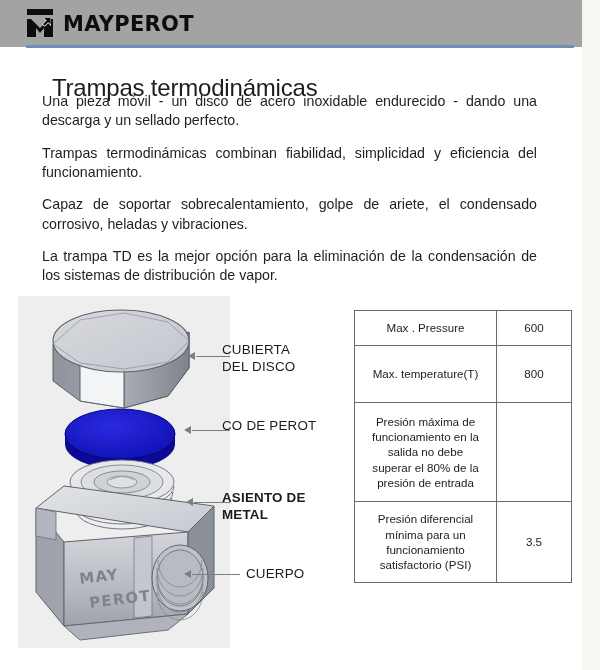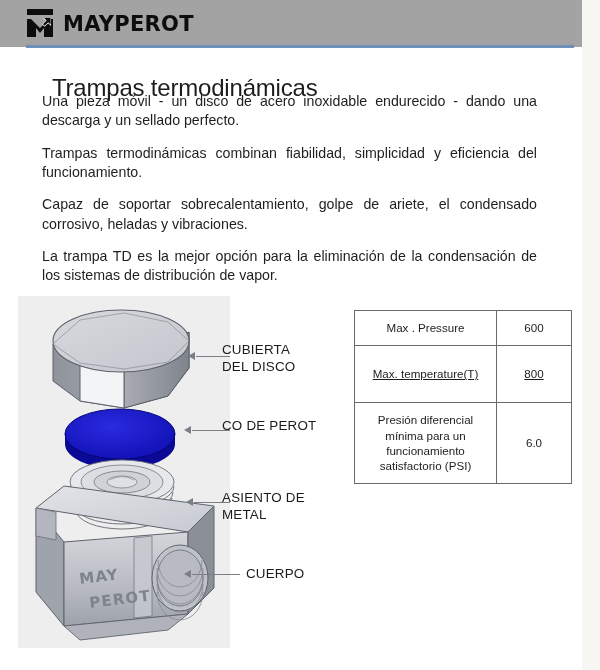--- a/index.html
+++ b/index.html
@@ -104,21 +104,21 @@
   .callout-label {
     position: absolute;
     font-size: 13.4px;
     font-weight: normal;
     color: #1c1c1c;
     line-height: 1.25;
     letter-spacing: 0.2px;
   }
   .cl-cubierta { left: 26px; top: 48px; }
   .cl-co       { left: 26px; top: 124px; }
-  .cl-asiento  { left: 26px; top: 196px; }
+  .cl-asiento  { left: 26px; top: 196px; font-weight: bold; }
   .cl-cuerpo   { left: 50px; top: 272px; }
 
   .leader {
     position: absolute;
     background: #7a7f86;
     height: 1px;
   }
   .leader-arrow {
     position: absolute;
     width: 0; height: 0;
@@ -142,21 +142,21 @@
     text-align: center;
     vertical-align: middle;
     padding: 5px 12px;
     line-height: 1.32;
   }
   .spec-table td.val {
     width: 38px;
     padding: 5px 18px;
   }
   .r-pressure td { height: 24px; }
-  .r-temp td     { height: 46px; text-decoration: underline; }
+  .r-temp td     { height: 46px; }
   .r-max td      { height: 88px; }
   .r-diff td     { height: 70px; }
 </style>
 </head>
 <body>
 
 <div class="page">
 
   <div class="header">
     <div class="logo-wrap">
@@ -313,21 +313,25 @@
   <table class="spec-table">
     <tbody>
       <tr class="r-pressure">
         <td>Max . Pressure</td>
         <td class="val">600</td>
       </tr>
       <tr class="r-temp">
         <td>Max. temperature(T)</td>
         <td class="val">800</td>
       </tr>
+      <tr class="r-max">
+        <td>Presión máxima de funcionamiento en la salida no debe superar el 80% de la presión de entrada</td>
+        <td class="val"></td>
+      </tr>
       <tr class="r-diff">
         <td>Presión diferencial mínima para un funcionamiento satisfactorio (PSI)</td>
-        <td class="val">6.0</td>
+        <td class="val">3.5</td>
       </tr>
     </tbody>
   </table>
 
 </div>
 <div class="page-edge"></div>
 
 </body></html>

